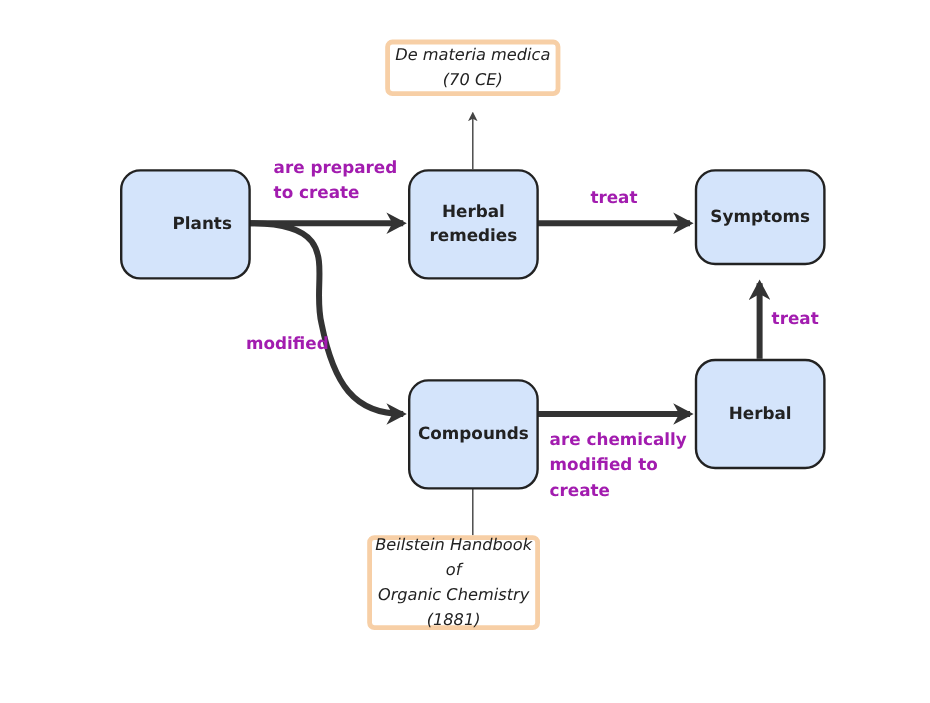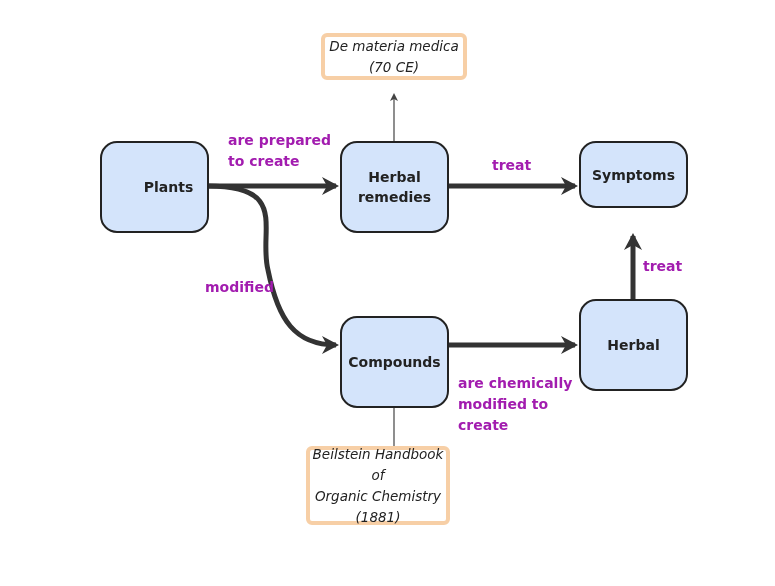--- a/index.html
+++ b/index.html
@@ -55,33 +55,33 @@
 </svg>
 
 <div class="ref" style="left:321px; top:33px; width:146px; height:47px; white-space:pre-line;">De materia medica
 (70 CE)</div>
 
 <div class="node" style="left:100px; top:141px; width:109px; height:92px;padding-left:28px;">Plants</div>
 
 <div class="node" style="left:340px; top:141px; width:109px; height:92px; white-space:pre-line;">Herbal
 remedies</div>
 
-<div class="node" style="left:579px; top:141px; width:109px; height:67px;">Symptoms</div>
+<div class="node" style="left:579px; top:141px; width:109px; height:80px;">Symptoms</div>
 
 <div class="node" style="left:340px; top:316px; width:109px; height:92px;">Compounds</div>
 
 <div class="node" style="left:579px; top:299px; width:109px; height:92px;">Herbal</div>
 
 <div class="ref" style="left:306px; top:446px; width:144px; height:79px; white-space:pre-line;">Beilstein Handbook of
 Organic Chemistry (1881)</div>
 
 <div class="label" style="left:228px; top:130px;">are prepared
 to create</div>
 
 <div class="label" style="left:492px; top:155px;">treat</div>
 
 <div class="label" style="left:205px; top:277px;">modified</div>
 
-<div class="label" style="left:458px; top:357px;margin-top:16px;">are chemically
+<div class="label" style="left:458px; top:357px;">are chemically
 modified to
 create</div>
 
 <div class="label" style="left:643px; top:256px;">treat</div>
 
 </body></html>

